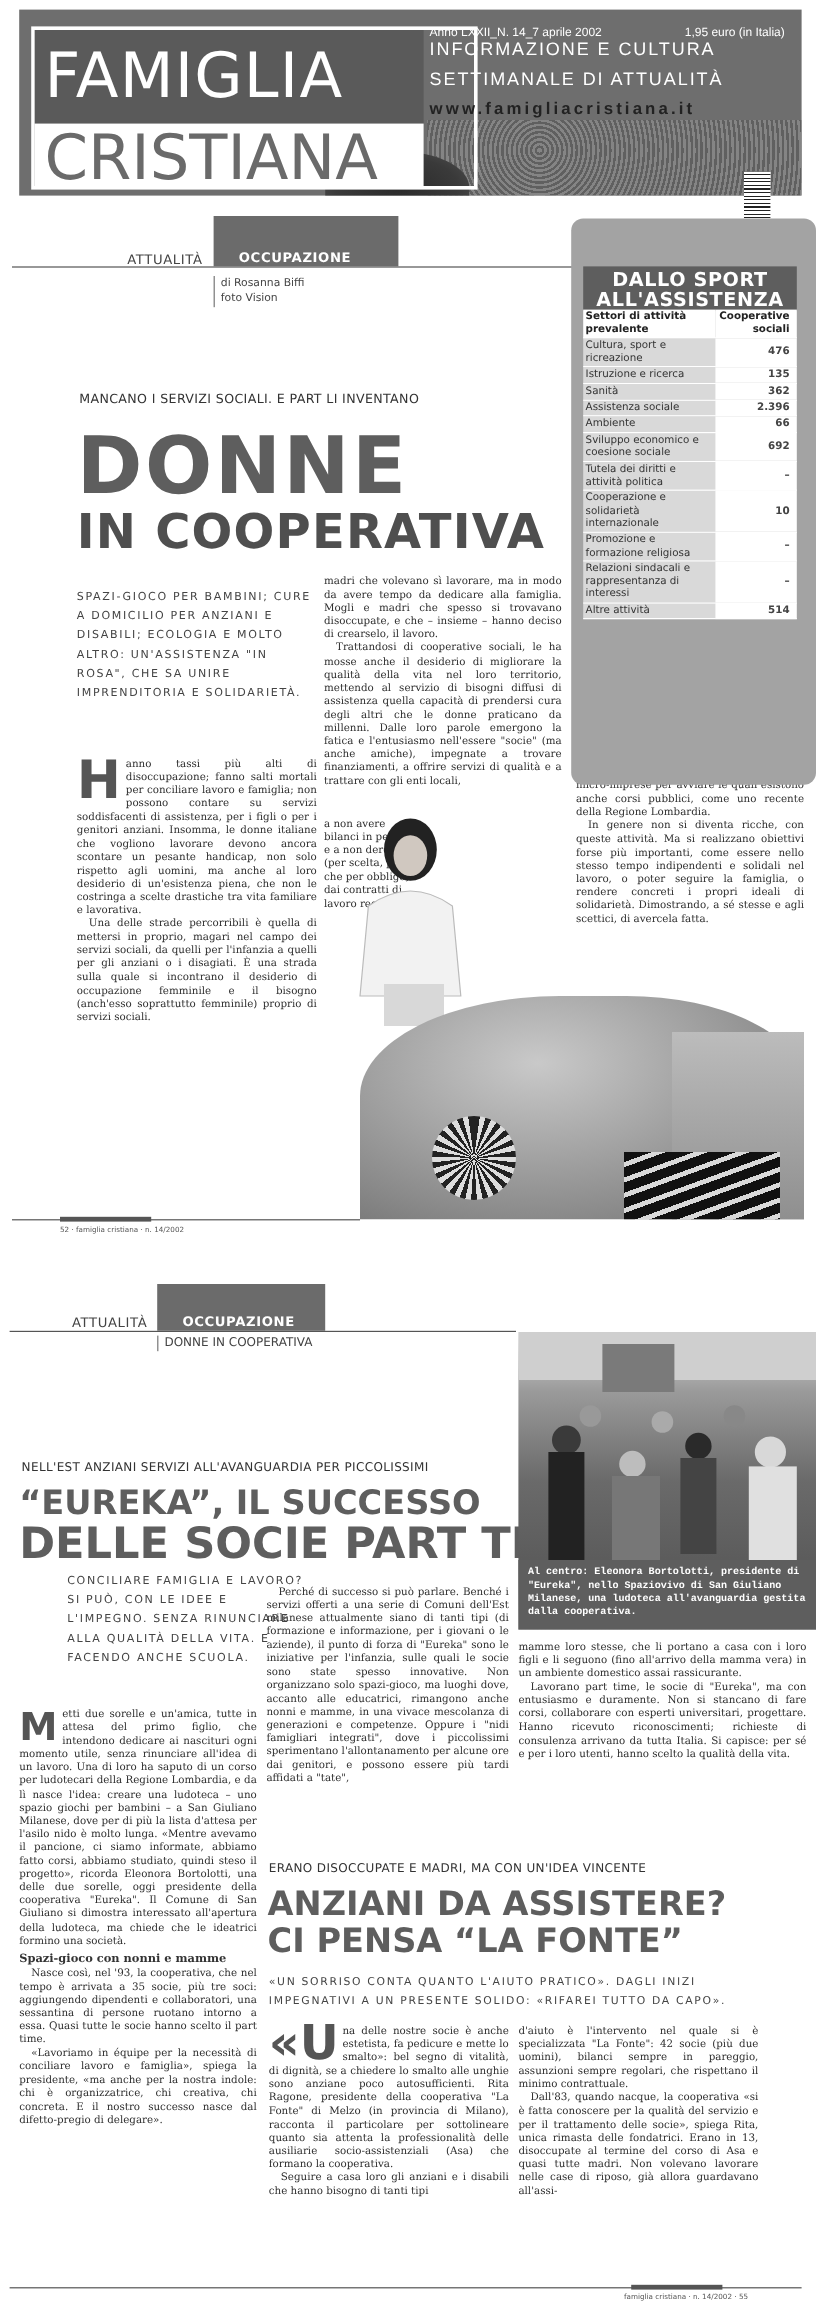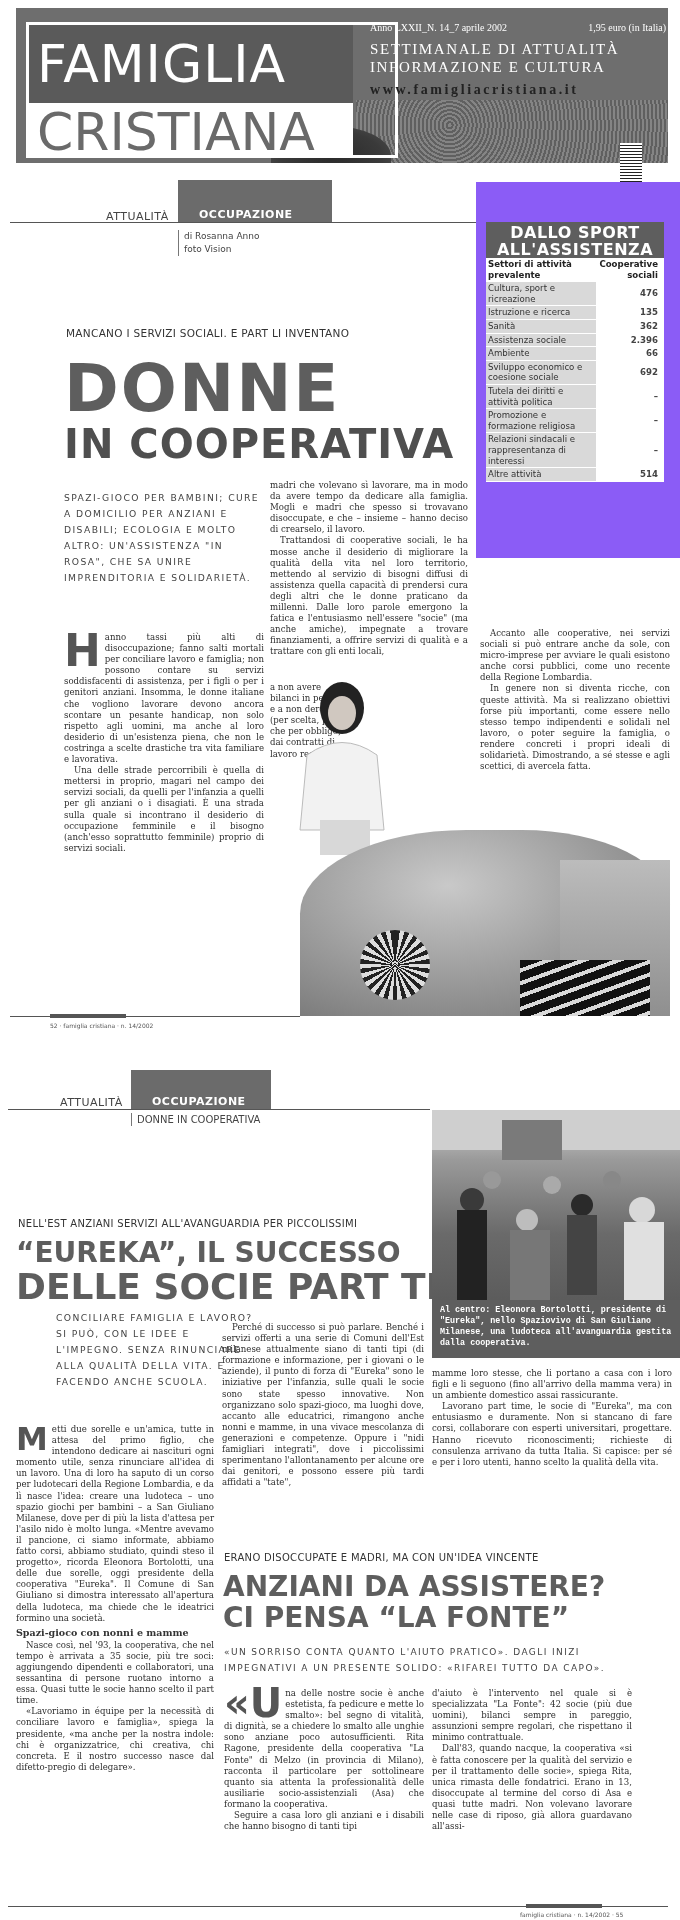--- a/index.html
+++ b/index.html
@@ -11,21 +11,21 @@
   .masthead { left: 16px; top: 8px; width: 652px; height: 155px; background: #6e6e6e; overflow: hidden; }
   .masthead .crowd { position:absolute; left: 340px; top: 92px; width: 312px; height: 63px;
      background: repeating-radial-gradient(circle at 30% 40%, #8a8a8a 0 2px, #5c5c5c 2px 4px); opacity: .8; }
   .masthead .head-blob { position:absolute; left: 255px; top: 118px; width: 120px; height: 60px; border-radius: 50% 50% 0 0;
      background: radial-gradient(ellipse at center, #2a2a2a 0%, #3a3a3a 60%, #555 100%); }
   .logo-box { position:absolute; left: 10px; top: 14px; width: 372px; height: 136px; border: 3px solid #fff; }
   .logo-top { position:absolute; left: 0; top: 0; width: 324px; height: 78px; background: #5a5a5a; color: #fff;
      font-family: "DejaVu Sans", sans-serif; font-size: 52px; font-weight: normal; letter-spacing: 1px; line-height: 78px; padding-left: 8px; }
   .logo-bot { position:absolute; left: 0; top: 78px; width: 324px; height: 52px; background: #fff; color: #6a6a6a;
      font-family: "DejaVu Sans", sans-serif; font-size: 52px; line-height: 58px; padding-left: 8px; overflow:hidden; }
-  .mast-info { position:absolute; left: 354px; top: 14px; width: 296px; color: #fff; font-family: Liberation Serif, serif; }
+  .mast-info { position:absolute; left: 342px; top: 14px; width: 296px; color: #fff; font-family: Liberation Sans, sans-serif; }
   .mast-issue { font-size: 10px; display:flex; justify-content: space-between; }
   .mast-tag { font-size: 15px; letter-spacing: 1.6px; line-height: 18px; margin-top: 7px; }
   .mast-url { font-size: 14px; letter-spacing: 2.6px; color: #222; margin-top: 6px; font-weight: bold; }
   .barcode { position:absolute; left: 620px; top: 143px; width: 22px; height: 66px; background: #fff;
      background-image: repeating-linear-gradient(0deg, #222 0 1px, #fff 1px 3px); }
 
   
   .sec-line { height: 1px; background: #555; }
   .sec-kicker { font-family: "DejaVu Sans", sans-serif; font-size: 11px; color: #444; letter-spacing: .5px; }
   .sec-tab { background: #6b6b6b; color: #fff; font-family: "DejaVu Sans", sans-serif; font-weight: bold; font-size: 11px; letter-spacing: .5px; padding-left: 21px; }
@@ -34,21 +34,21 @@
   .overline { font-family: "DejaVu Sans", sans-serif; font-size: 10.5px; color: #333; letter-spacing: .3px; }
   .headline-big { font-family: "DejaVu Sans", sans-serif; font-weight: bold; color: #5e5e5e; line-height: .95; }
   .deck { font-family: "DejaVu Sans", sans-serif; font-size: 9.2px; color: #444; letter-spacing: 1.4px; line-height: 16px; text-transform: uppercase; }
   .body { font-size: 8.6px; line-height: 11.1px; text-align: justify; color: #2e2e2e; }
   .body p { text-indent: 10px; }
   .body p.first { text-indent: 0; }
   .dropcap { float: left; font-family: "DejaVu Sans", sans-serif; font-weight: bold; font-size: 44px; line-height: 36px; color: #555; margin-right: 4px; margin-top: 1px; }
   .subhead { font-weight: bold; font-size: 9.5px; margin: 3px 0 2px; color: #333; }
 
   
-  .tbl-wrap { left: 476px; top: 182px; width: 204px; height: 376px; background: #8b5cf6; }
+  .tbl-wrap { left: 476px; top: 182px; width: 204px; height: 472px; background: #a3a3a3; border-radius: 10px; }
   .tbl-title { position:absolute; left: 10px; top: 40px; width: 178px; background: #5e5e5e; color: #fff; font-family: "DejaVu Sans", sans-serif;
      font-weight: bold; font-size: 16px; line-height: 17px; text-align: center; padding: 2px 0 1px; letter-spacing: .5px; }
   table.dati { position:absolute; left: 10px; top: 76px; width: 178px; border-collapse: collapse; font-family: "DejaVu Sans", sans-serif; font-size: 8.6px; color: #333; }
   table.dati td { border-bottom: 1px solid #fff; padding: 1px 2px; line-height: 10.6px; vertical-align: middle; }
   table.dati td.lab { background: #d9d9d9; width: 110px; }
   table.dati td.val { background: #fff; text-align: right; padding-right: 6px; font-weight: bold; color: #444; }
   table.dati tr.hdr td { background: #fff; font-weight: bold; color: #222; }
   table.dati tr.hdr td.lab { background: #fff; }
 
   
@@ -75,34 +75,34 @@
   <div class="head-blob"></div>
   <div class="logo-box">
     <div class="logo-top">FAMIGLIA</div>
     <div class="logo-bot">CRISTIANA</div>
   </div>
   <div class="mast-info">
     <div class="mast-issue">
       <span>Anno LXXII_N. 14_7 aprile 2002</span>
       <span class="mast-price">1,95 euro (in Italia)</span>
     </div>
+    <div class="mast-tag" style="margin-top:0">INFORMAZIONE E CULTURA</div>
     <div class="mast-tag">SETTIMANALE DI ATTUALITÀ</div>
-    <div class="mast-tag" style="margin-top:0">INFORMAZIONE E CULTURA</div>
     <div class="mast-url">www.famigliacristiana.it</div>
   </div>
 </div>
 <div class="abs barcode"></div>
 
 <div class="abs sec-line" style="left:10px; top:222px; width:470px;"></div>
 <div class="abs sec-kicker" style="left:106px; top:210px;">ATTUALITÀ</div>
 <div class="abs sec-tab" style="left:178px; top:180px; width:154px; height:42px; padding-top:28px;">
   <span>OCCUPAZIONE</span>
 </div>
 <div class="abs sec-sub" style="left:178px; top:230px;">
-  <div>di Rosanna Anno</div>
+  <div>di Rosanna Biffi</div>
   <div>foto Vision</div>
 </div>
 
 <div class="abs overline" style="left:66px; top:327px;">MANCANO I SERVIZI SOCIALI. E PART LI INVENTANO</div>
 <div class="abs headline-big" style="left:64px; top:358px; font-size:66px; letter-spacing:2px;">DONNE</div>
 <div class="abs headline-big" style="left:64px; top:425px; font-size:40px; letter-spacing:1px; color:#4f4f4f;">IN COOPERATIVA</div>
 
 <div class="abs deck" style="left:64px; top:490px; width:200px;">Spazi-gioco per bambini; cure a domicilio per anziani e disabili; ecologia e molto altro: un'assistenza "in rosa", che sa unire imprenditoria e solidarietà.</div>
 
 <div class="abs body" style="left:64px; top:632px; width:200px;">
@@ -168,20 +168,24 @@
           <td class="lab">Ambiente</td>
           <td class="val">66</td>
         </tr>
     <tr>
           <td class="lab">Sviluppo economico e coesione sociale</td>
           <td class="val">692</td>
         </tr>
     <tr>
           <td class="lab">Tutela dei diritti e attività politica</td>
           <td class="val">–</td>
+        </tr>
+    <tr>
+          <td class="lab">Cooperazione e solidarietà internazionale</td>
+          <td class="val">10</td>
         </tr>
     <tr>
           <td class="lab">Promozione e formazione religiosa</td>
           <td class="val">–</td>
         </tr>
     <tr>
           <td class="lab">Relazioni sindacali e rappresentanza di interessi</td>
           <td class="val">–</td>
         </tr>
     <tr>

